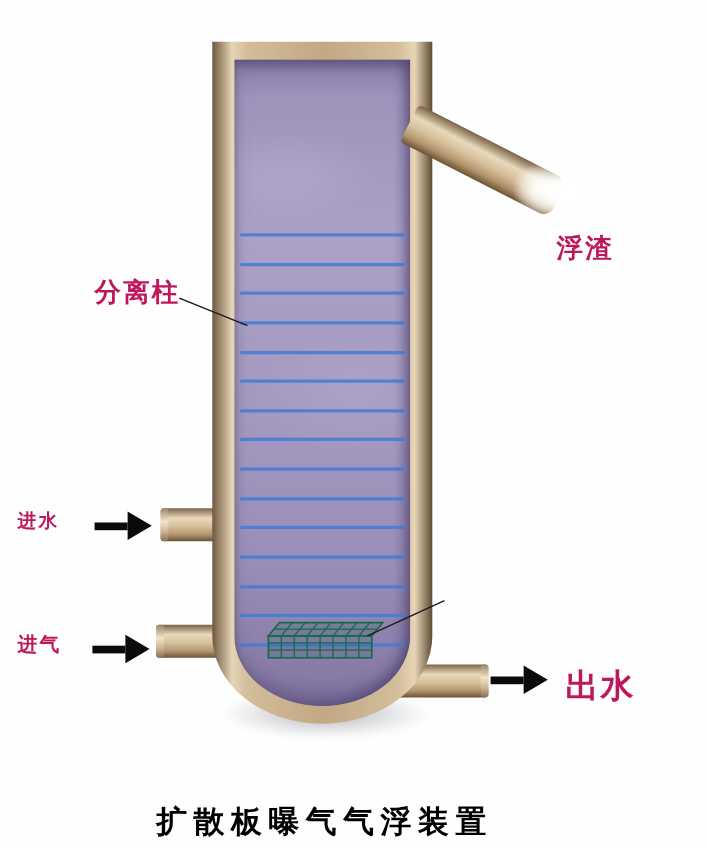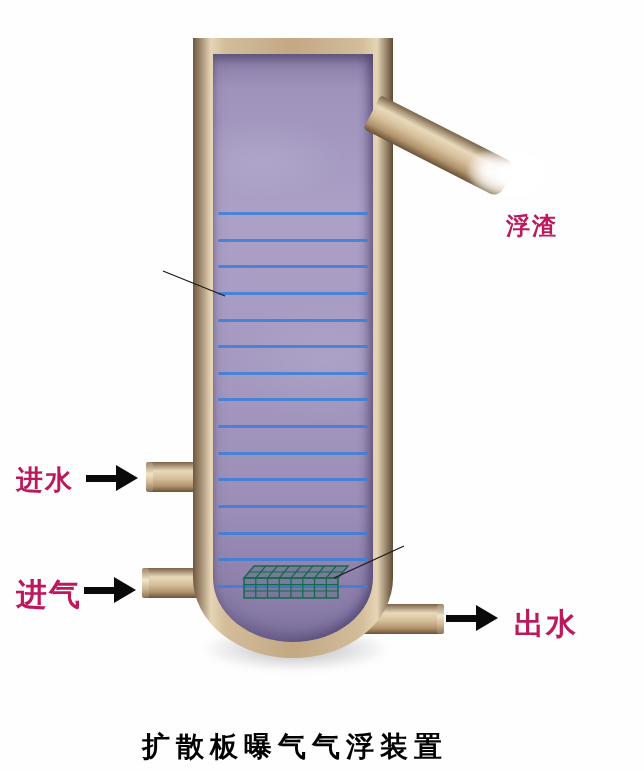--- a/index.html
+++ b/index.html
@@ -65,22 +65,22 @@
   .diffuser { position:absolute; left:238px; top:560px; z-index:4; }
 
   
   .leaders { position:absolute; left:0; top:0; z-index:6; pointer-events:none; }
 
   
   .lbl { position:absolute; color:#be185d; z-index:7; font-weight:600;
     font-family:"Liberation Serif","DejaVu Serif",serif; white-space:nowrap; }
   .lbl-column    { left:86px;  top:250px; font-size:24px; letter-spacing:2px; }
   .lbl-scum      { left:506px; top:210px; font-size:24px; letter-spacing:2px; }
-  .lbl-water-in  { left:16px;  top:462px; font-size:27px; letter-spacing:2px; }
-  .lbl-air-in    { left:16px;  top:574px; font-size:31px; letter-spacing:2px; }
+  .lbl-water-in  { left:16px;  top:462px; font-size:17px; letter-spacing:2px; }
+  .lbl-air-in    { left:16px;  top:574px; font-size:18px; letter-spacing:2px; }
   .lbl-water-out { left:514px; top:604px; font-size:30px; letter-spacing:2px; }
   .lbl-diffuser  { left:406px; top:524px; font-size:18px; letter-spacing:1px; }
   .title { position:absolute; left:100px; top:728px; width:390px; text-align:center;
     font-size:28px; font-weight:bold; letter-spacing:6px; color:#000; z-index:7;
     font-family:"Liberation Serif","DejaVu Serif",serif; white-space:nowrap; }
 </style>
 </head>
 <body>
 
 <div id="canvas">
@@ -125,20 +125,21 @@
 
   <svg class="leaders" width="644" height="771">
     <line x1="163" y1="271" x2="225" y2="296" stroke="#1a1a1a" stroke-width="1.3"></line>
     <line x1="404" y1="546" x2="334" y2="578" stroke="#1a1a1a" stroke-width="1.3"></line>
   </svg>
 
   <div class="arrow arrow-water-in"></div>
   <div class="arrow arrow-air-in"></div>
   <div class="arrow arrow-water-out"></div>
 
+  <div class="lbl lbl-column">分离柱</div>
   <div class="lbl lbl-scum">浮渣</div>
   <div class="lbl lbl-water-in">进水</div>
   <div class="lbl lbl-air-in">进气</div>
   <div class="lbl lbl-water-out">出水</div>
 
   <div class="title">扩散板曝气气浮装置</div>
 
 </div>
 
 </body></html>

